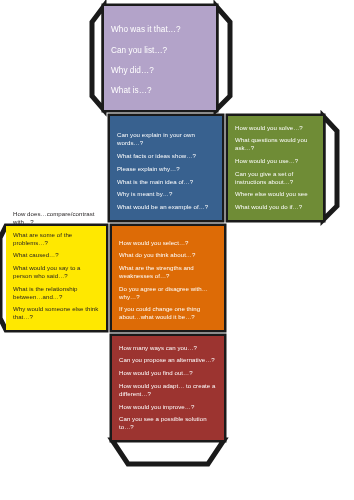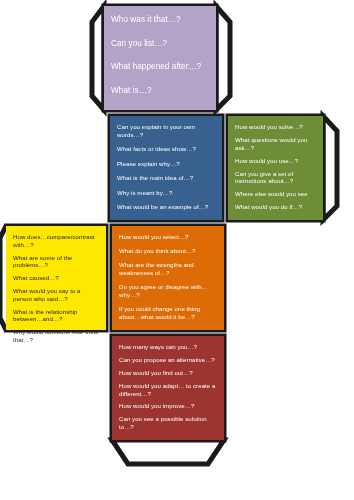--- a/index.html
+++ b/index.html
@@ -34,21 +34,21 @@
   }
 
   
   .face {
     position: absolute;
     z-index: 2;
     box-sizing: border-box;
     padding: 7px 7px 4px 7px;
     display: flex;
     flex-direction: column;
-    justify-content: space-between;
+    justify-content: flex-end;
   }
   .face .q {
     color: #ffffff;
     font-size: 6.1px;
     line-height: 1.28;
     margin: 0 0 5.0px 0;
     letter-spacing: 0.05px;
   }
 
   
@@ -125,21 +125,21 @@
 
       <rect x="112" y="336" width="112" height="104" fill="none"></rect>
 
       <path d="M112 440 L224 440 L208 464 L128 464 Z"></path>
     </g>
   </svg>
 
   <div class="face" id="face-remember" style="background: rgb(179, 163, 201);">
       <p class="q" style="color: rgb(255, 255, 255);">Who was it that…?</p>
       <p class="q" style="color: rgb(255, 255, 255);">Can you list…?</p>
-      <p class="q" style="color: rgb(255, 255, 255);">What happened after…?</p>
+      <p class="q" style="color: rgb(255, 255, 255);">Why did…?</p>
       <p class="q" style="color: rgb(255, 255, 255);">What is…?</p>
     </div>
   <div class="face" id="face-understand" style="background: rgb(56, 97, 143);">
       <p class="q" style="color: rgb(255, 255, 255);">Can you explain in your own words…?</p>
       <p class="q" style="color: rgb(255, 255, 255);">What facts or ideas show…?</p>
       <p class="q" style="color: rgb(255, 255, 255);">Please explain why…?</p>
       <p class="q" style="color: rgb(255, 255, 255);">What is the main idea of…?</p>
       <p class="q" style="color: rgb(255, 255, 255);">Why is meant by…?</p>
       <p class="q" style="color: rgb(255, 255, 255);">What would be an example of…?</p>
     </div>

